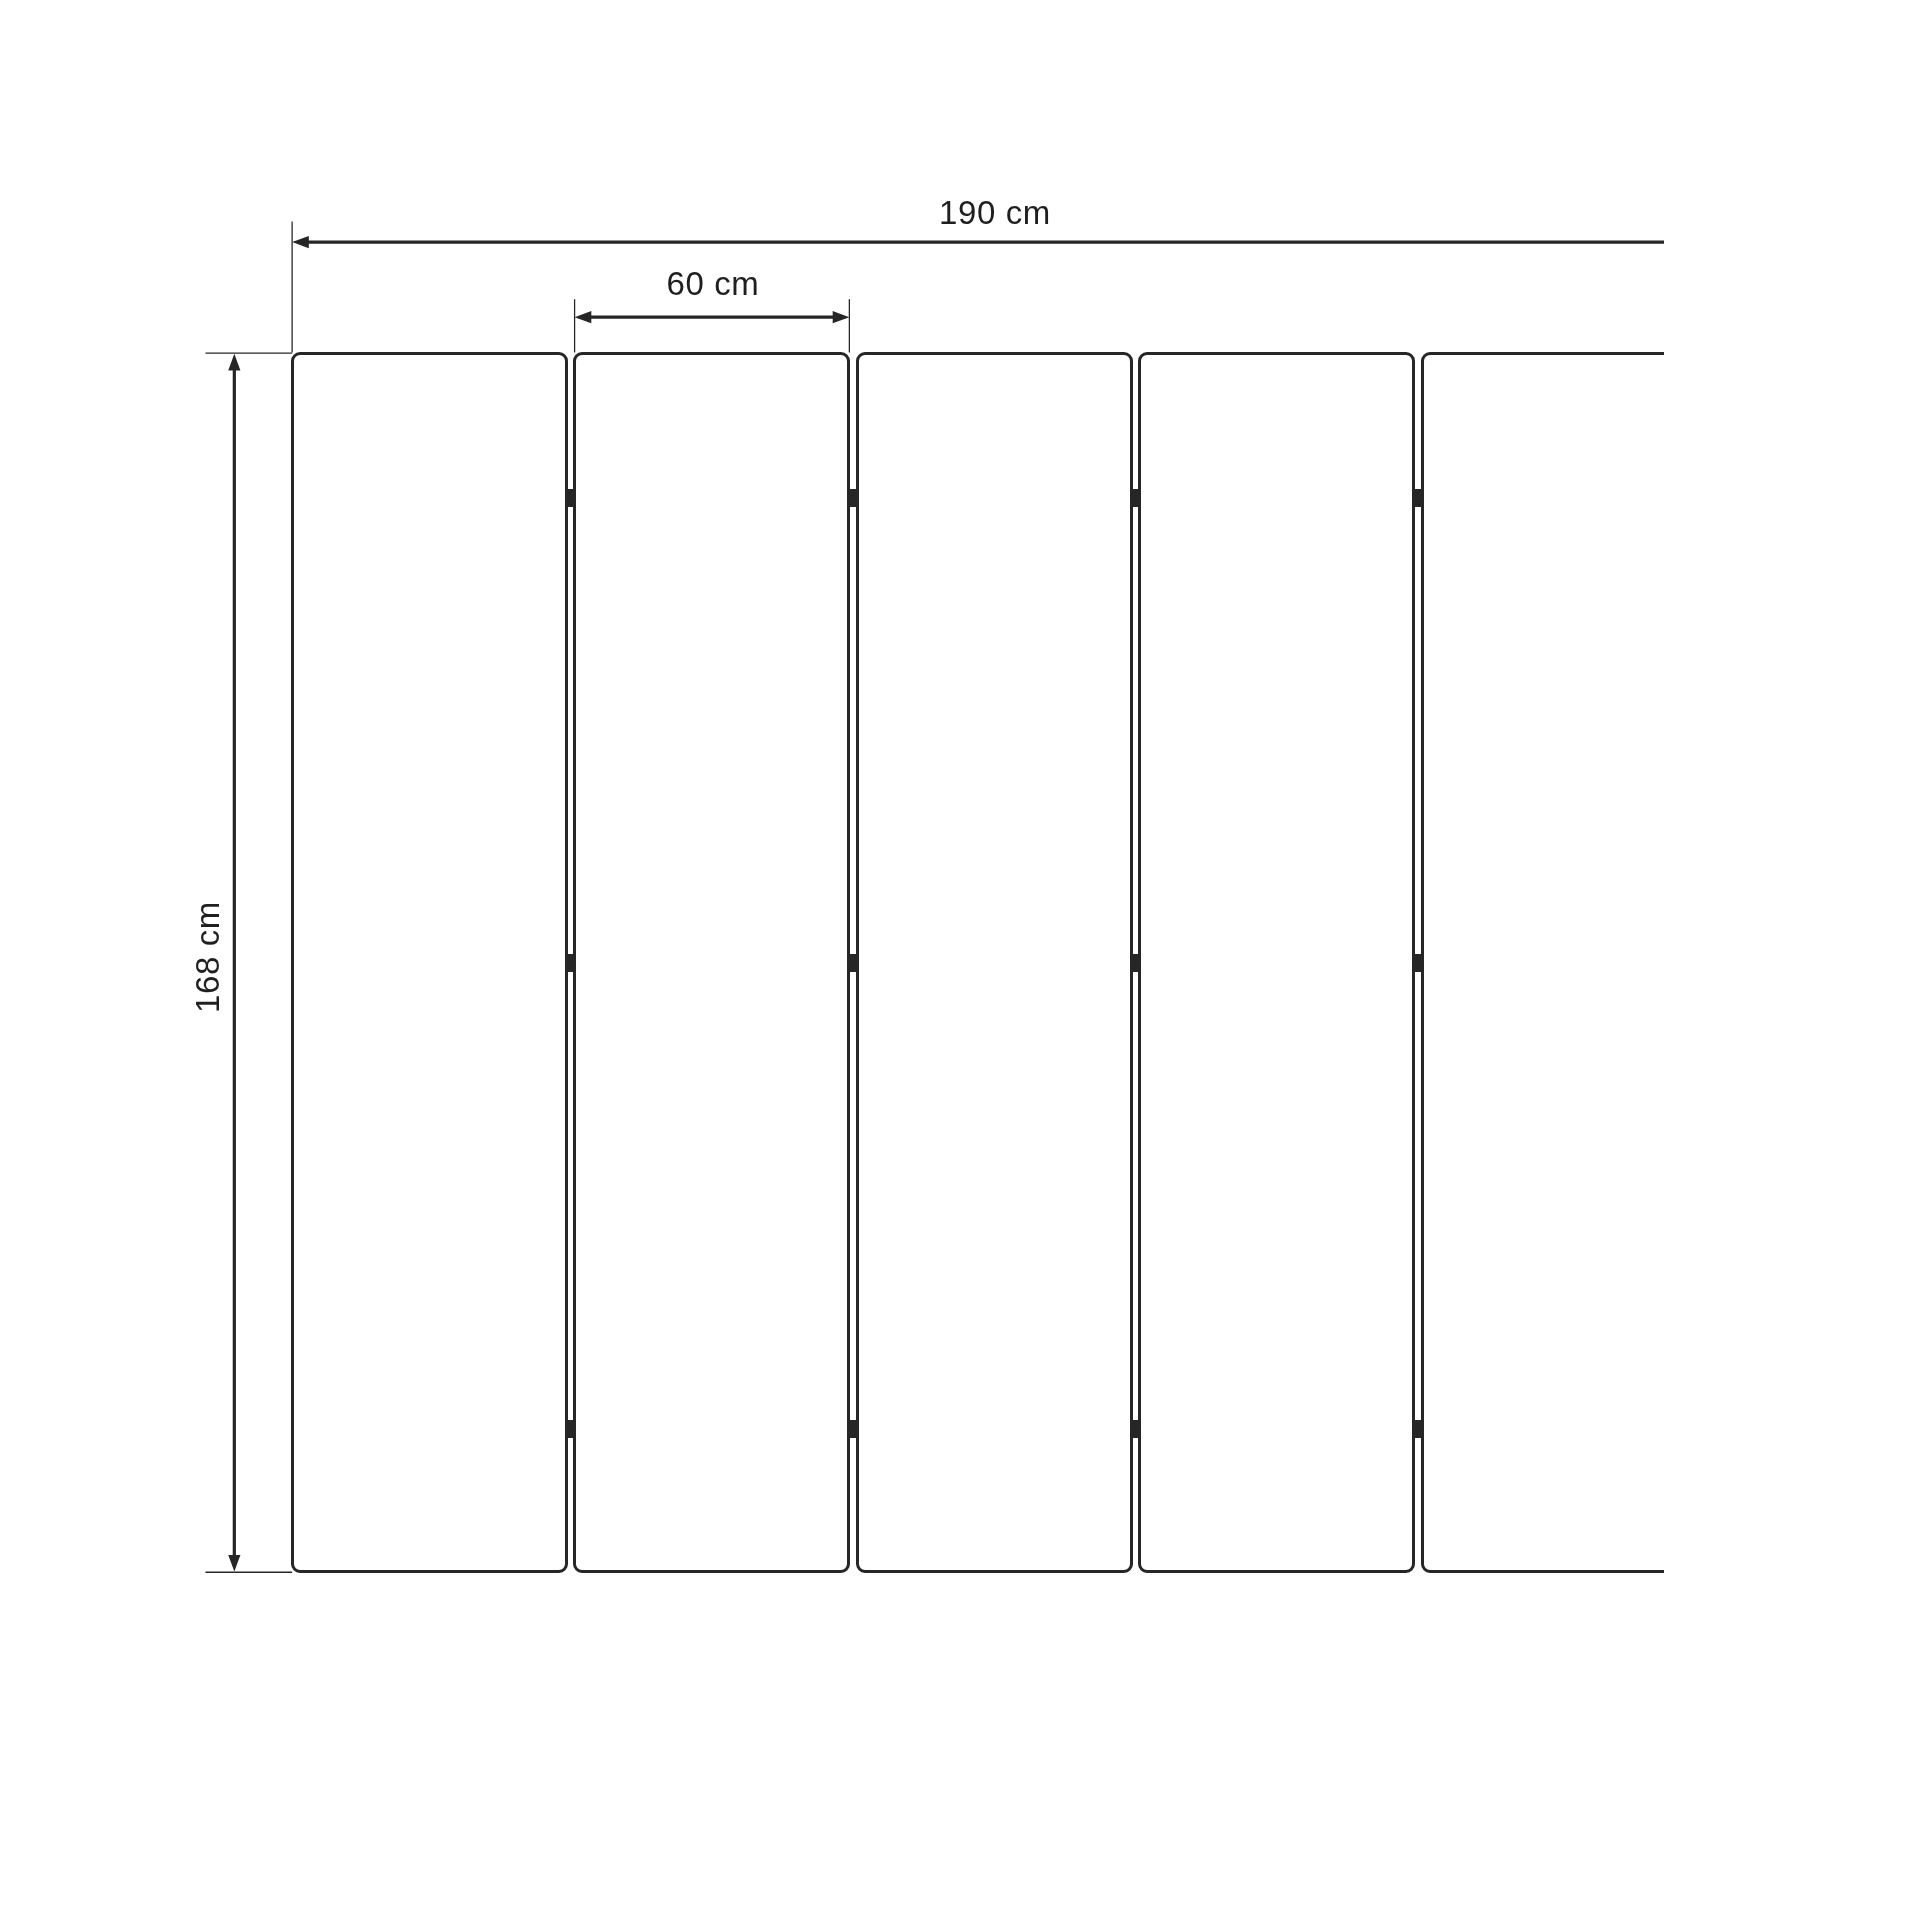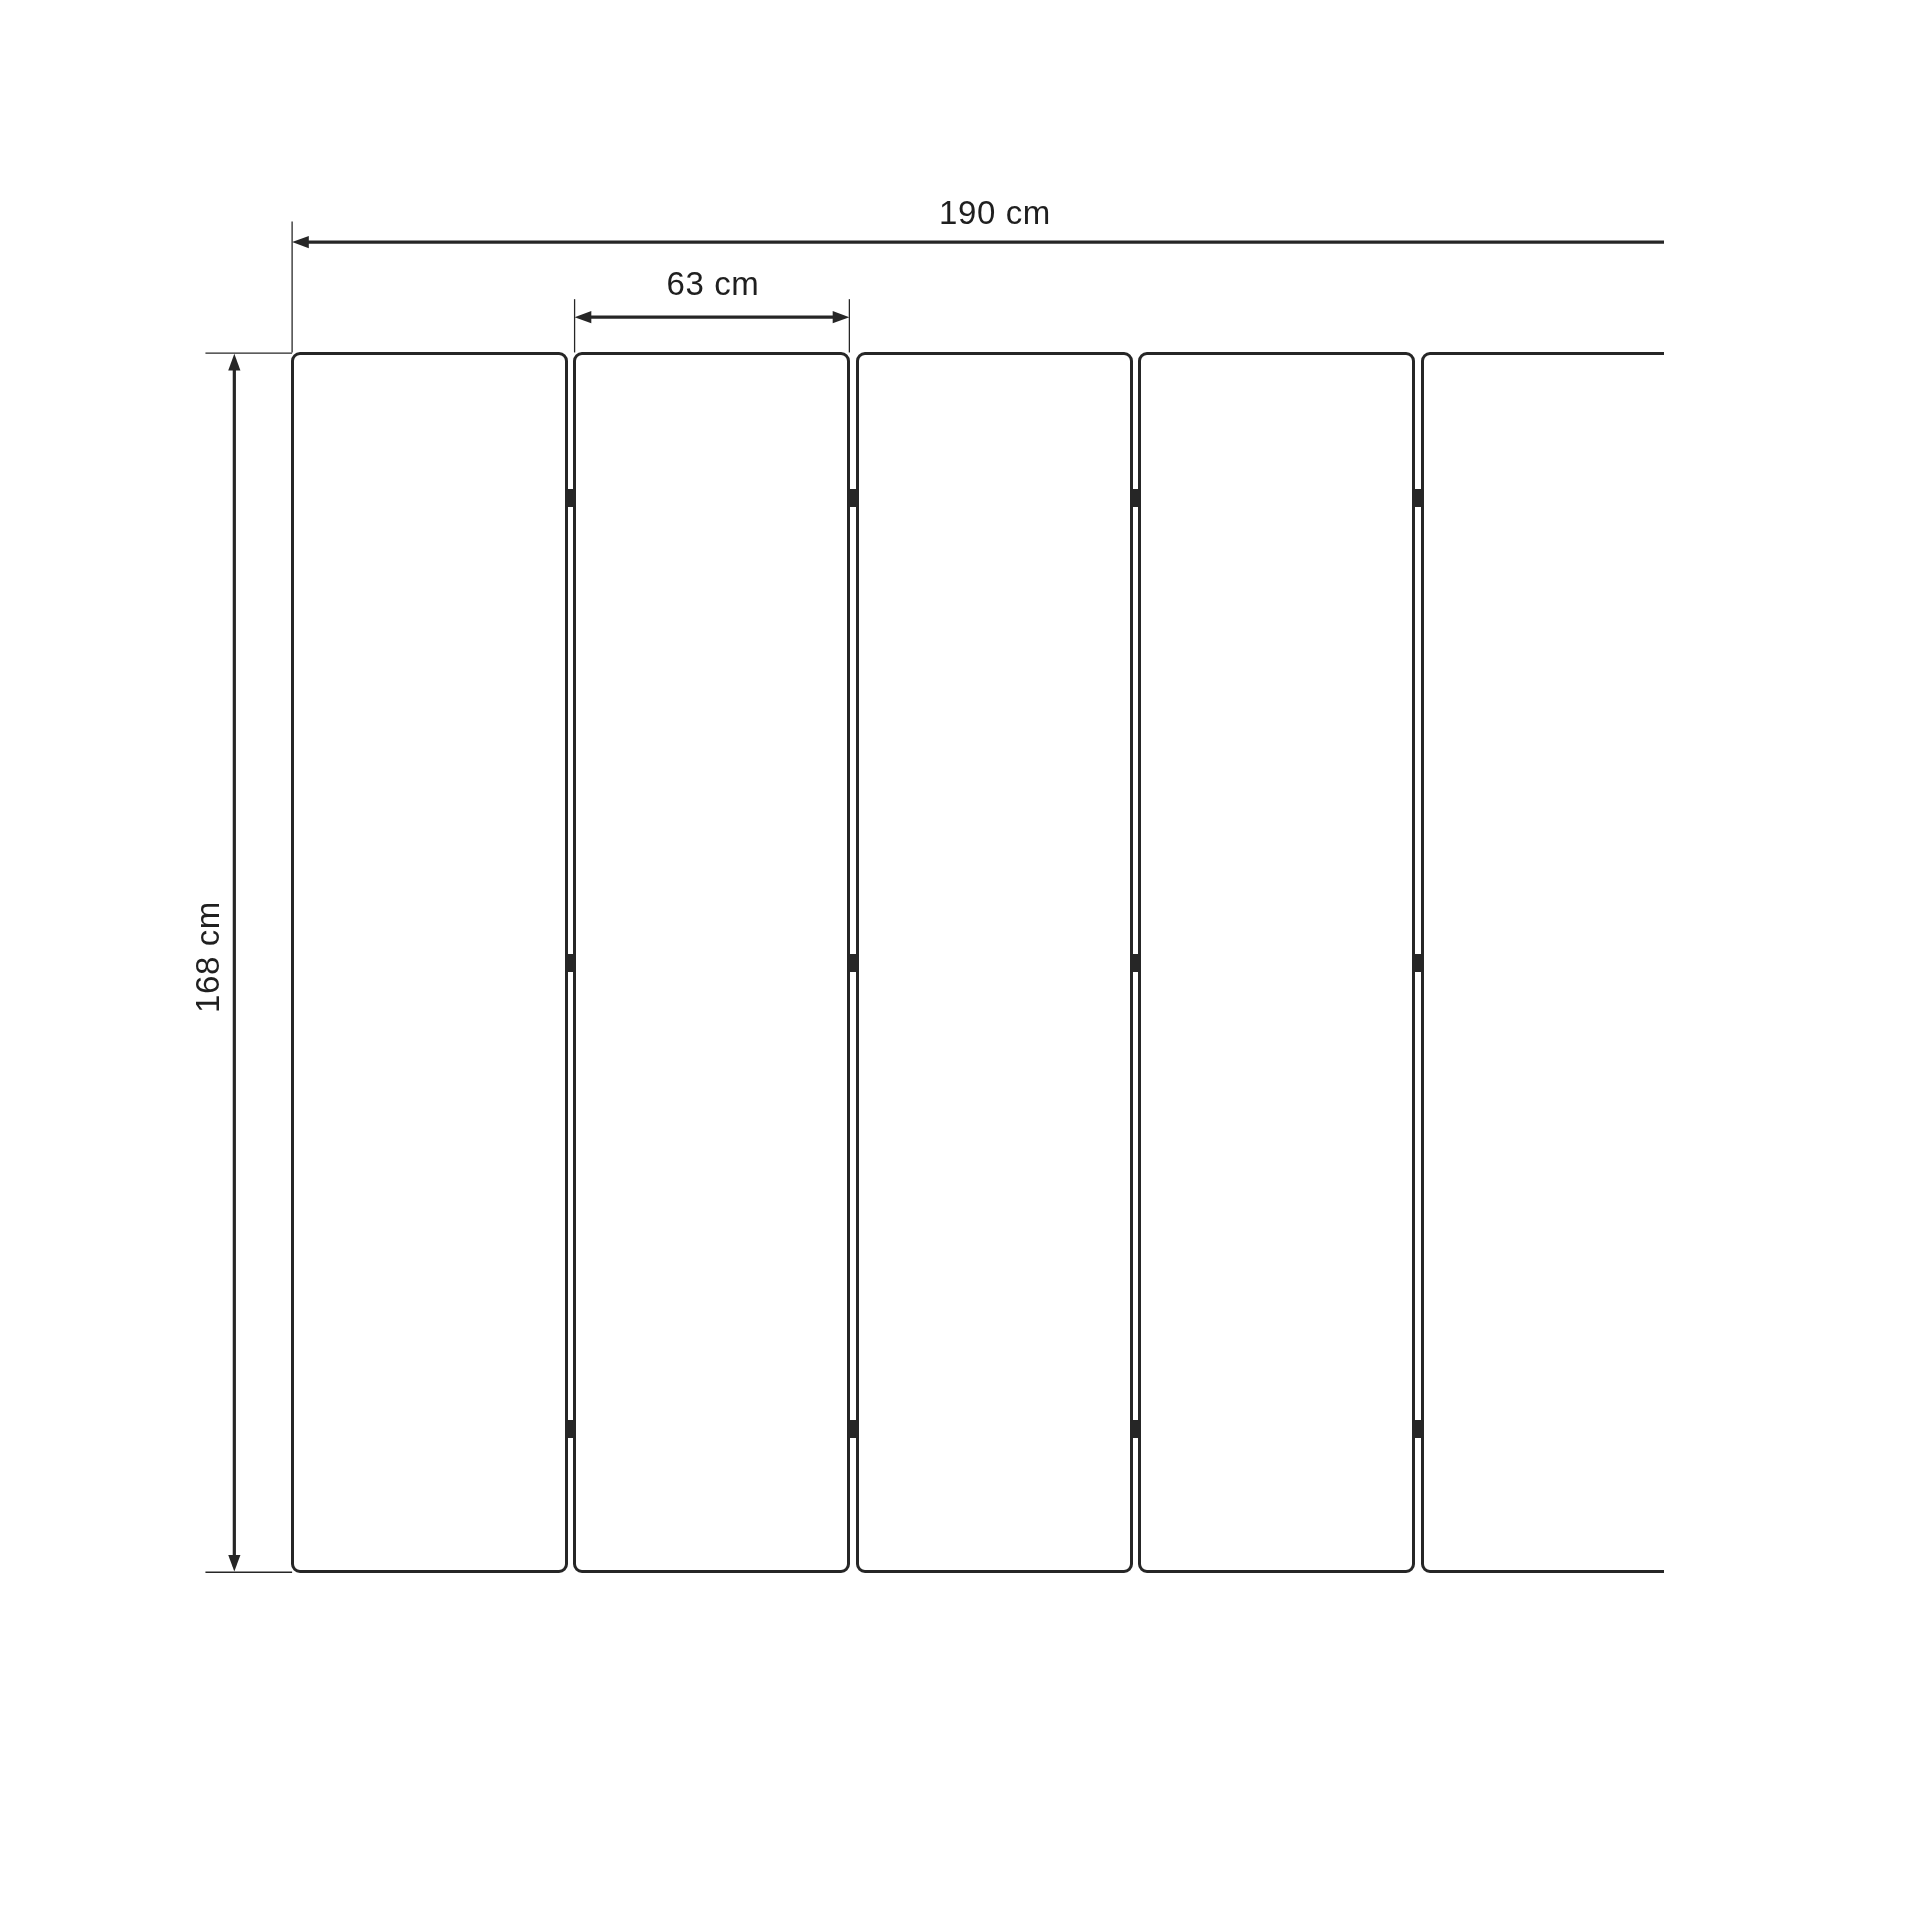--- a/index.html
+++ b/index.html
@@ -92,17 +92,17 @@
       <div class="hinge" style="left: 849px; top: 1420px;"></div>
       <div class="hinge" style="left: 1131px; top: 489px;"></div>
       <div class="hinge" style="left: 1131px; top: 954px;"></div>
       <div class="hinge" style="left: 1131px; top: 1420px;"></div>
       <div class="hinge" style="left: 1414px; top: 489px;"></div>
       <div class="hinge" style="left: 1414px; top: 954px;"></div>
       <div class="hinge" style="left: 1414px; top: 1420px;"></div>
     </div>
 
   <div class="dim-label" id="label-total-width">190 cm</div>
-  <div class="dim-label" id="label-panel-width">63 cm</div>
+  <div class="dim-label" id="label-panel-width">60 cm</div>
   <div class="dim-label rotated" id="label-height">168 cm</div>
 
 </div>
 
 
 </body></html>

